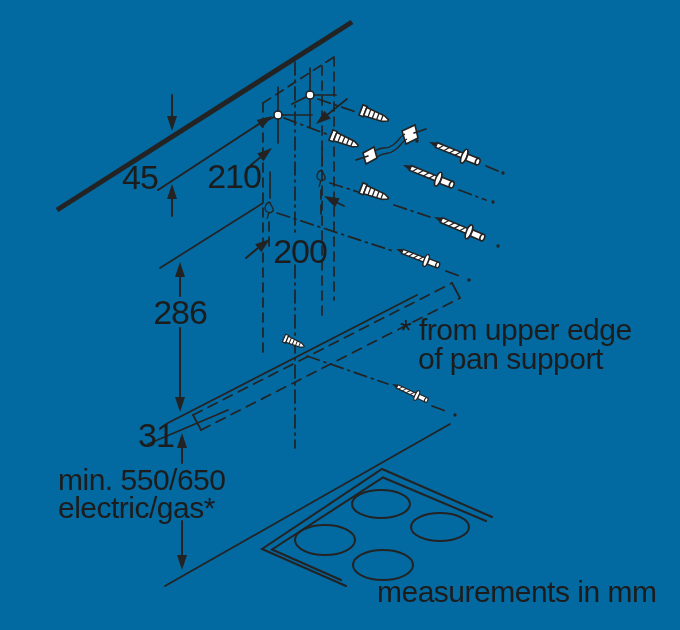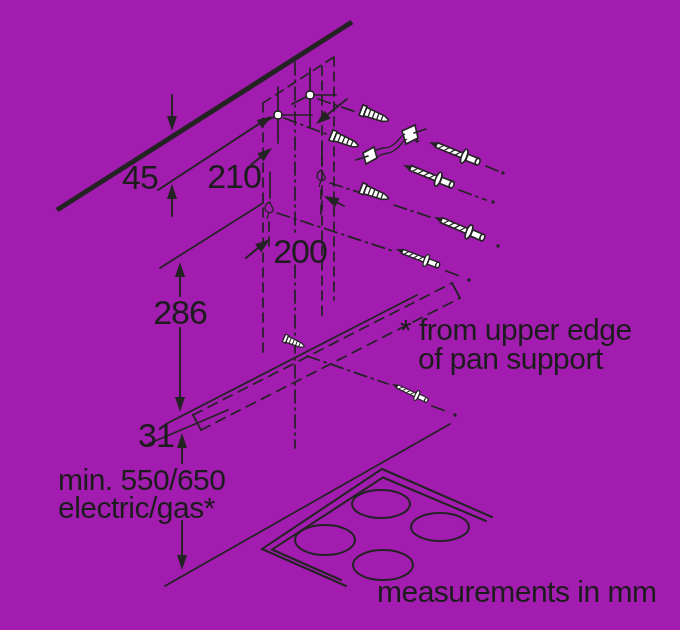--- a/index.html
+++ b/index.html
@@ -1,16 +1,16 @@
 <!DOCTYPE html>
 <html><head>
 <meta charset="utf-8">
 <style>
   html,body{margin:0;padding:0;background:#e9e9e9;}
-  .stage{position:relative;width:680px;height:630px;background:#a21caf;overflow:hidden;
+  .stage{position:relative;width:680px;height:630px;background:#0369a1;overflow:hidden;
          font-family:"Liberation Sans", sans-serif;}
   svg{position:absolute;left:0;top:0;}
   svg text{font-family:"Liberation Sans", sans-serif;fill:#1c1c1c;}
   .num{font-size:34px;letter-spacing:-1px;}
   .phrase{font-size:30px;letter-spacing:-0.5px;}
   .ln{stroke:#232323;stroke-width:2;fill:none;stroke-linecap:round;}
   .thin{stroke-width:1.7;}
   .thick{stroke-width:5;stroke-linecap:butt;}
   .dash{stroke-dasharray:9 6;}
   .raildash{stroke-dasharray:10 7;}

